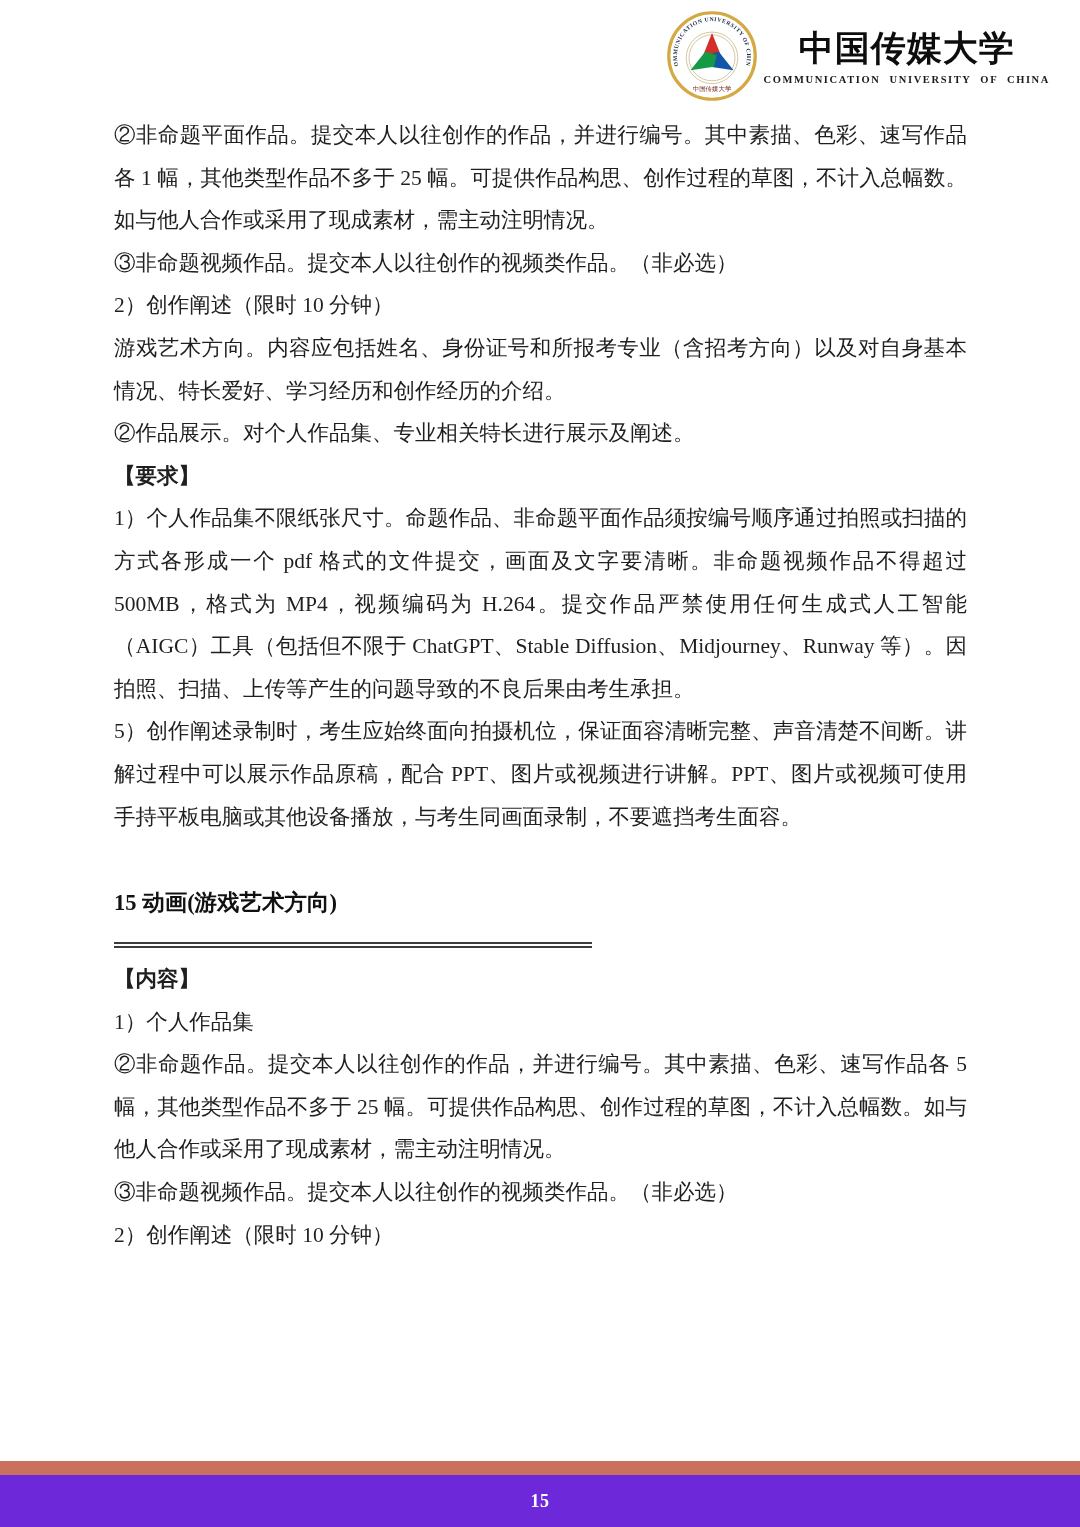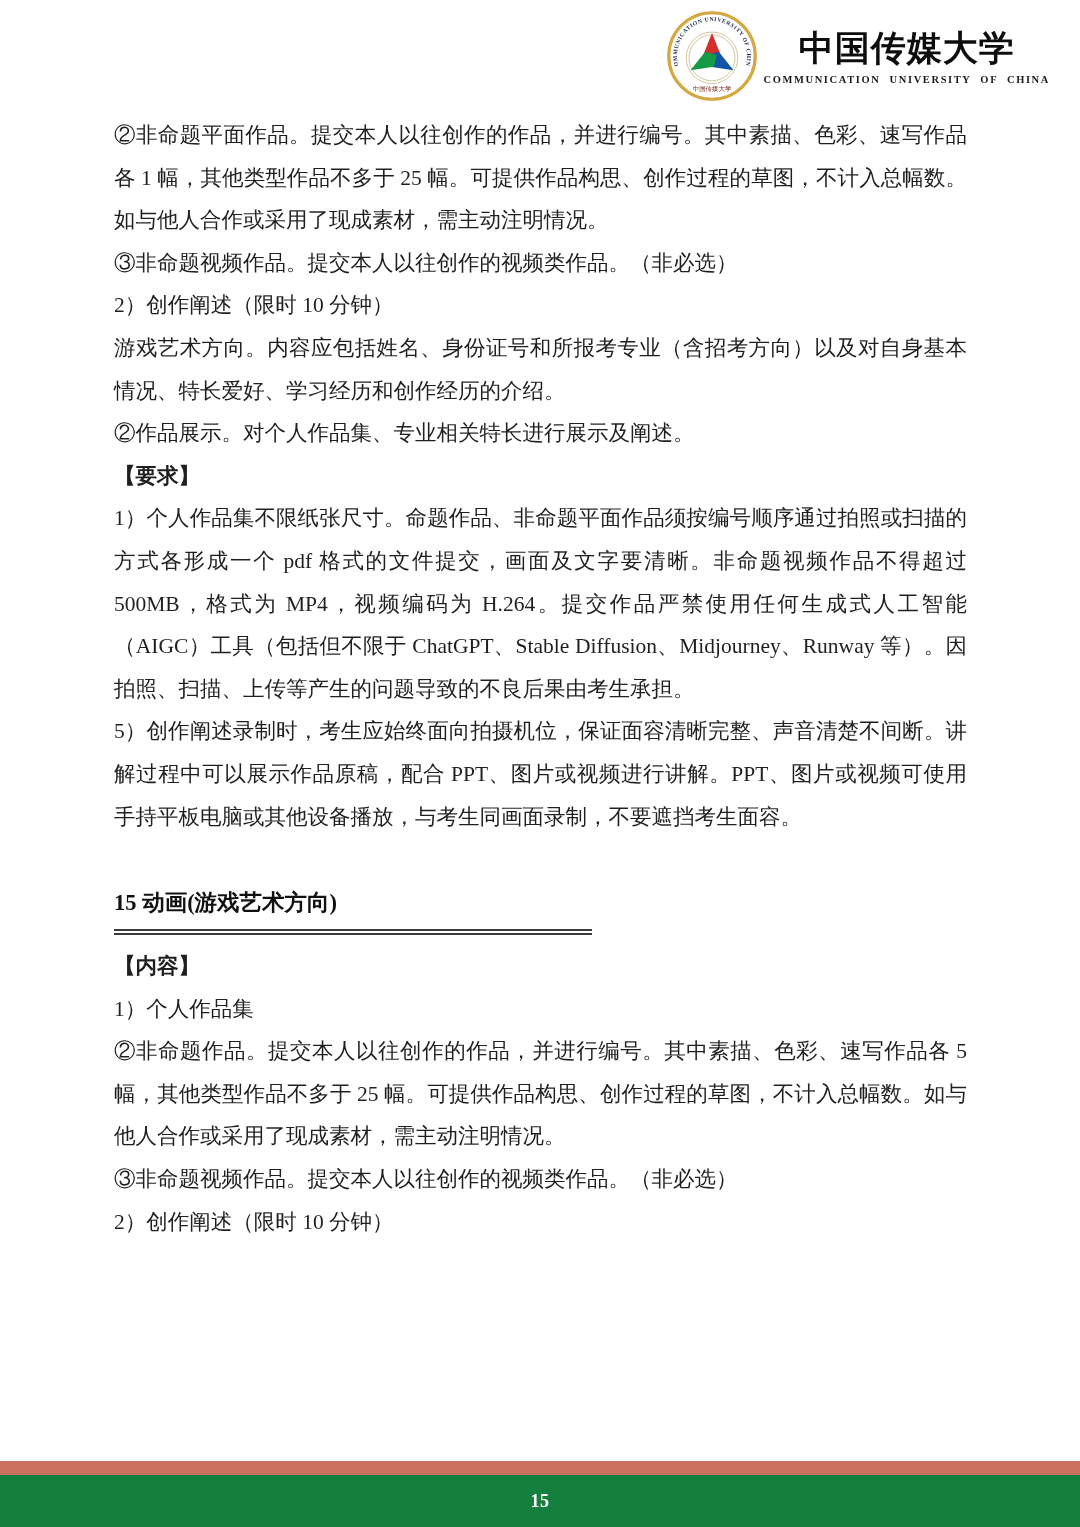--- a/index.html
+++ b/index.html
@@ -53,41 +53,41 @@
     line-height: 42.6px;
     text-align: justify;
     text-justify: inter-ideograph;
   }
   .content p.bold-label { font-weight: bold; }
 
   .section-head-wrap {
     margin-top: 50px;
     width: 478px;
     border-bottom: 6px double #3c3c3c;
-    padding-bottom: 11px;
+    padding-bottom: 24px;
     margin-bottom: 10px;
   }
   .section-heading {
     font-size: 22.5px;
     font-weight: bold;
     line-height: 30px;
     color: #111;
     white-space: nowrap;
   }
 
   
   .page-footer {
     position: absolute;
     left: 0; right: 0; bottom: 0;
     height: 66px;
   }
   .footer-strip { height: 14px; background: #c9705f; }
   .footer-bar {
     height: 52px;
-    background: #15803d;
+    background: #6d28d9;
     display: flex;
     align-items: center;
     justify-content: center;
   }
   .page-number {
     color: #ffffff;
     font-size: 18px;
     font-weight: bold;
     letter-spacing: 0.5px;
   }

